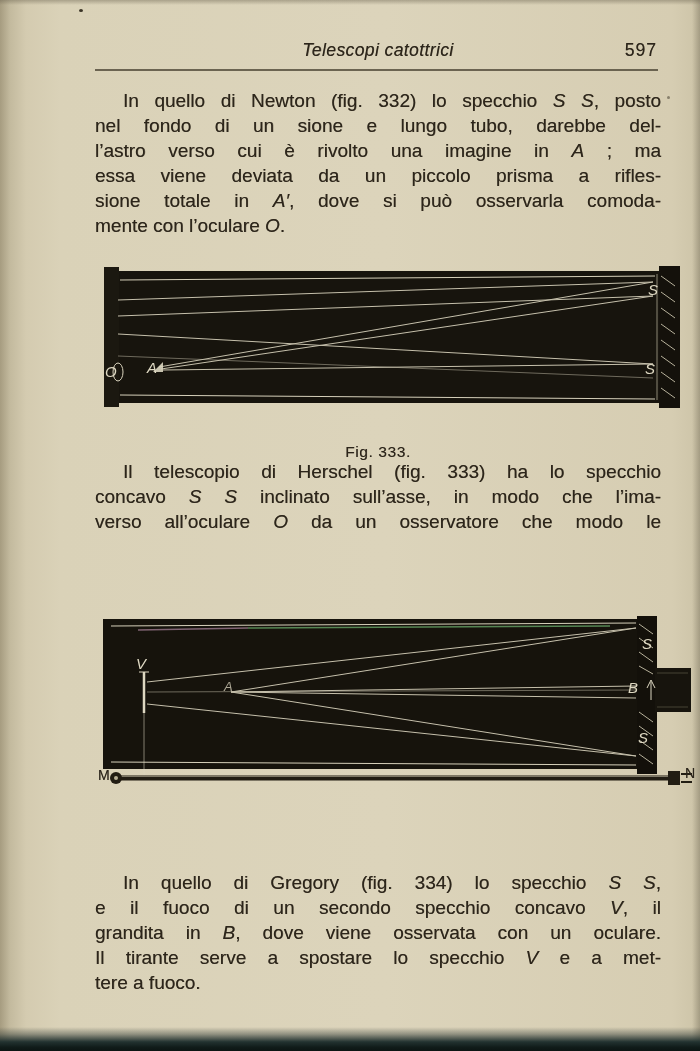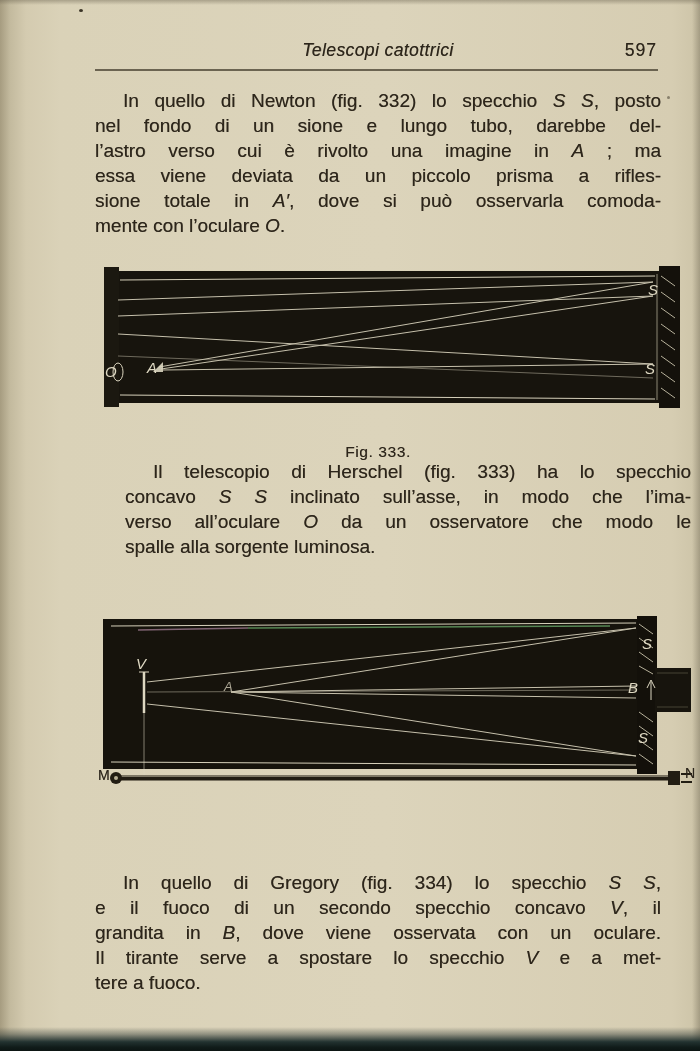--- a/index.html
+++ b/index.html
@@ -95,25 +95,24 @@
       <ellipse cx="15" cy="106" rx="5" ry="9" fill="none" stroke="#d9d3bd"></ellipse>
       <path d="M50,106 L60,96 L60,106 Z" fill="#ddd7c1" opacity="0.9"></path>
     </svg>
     <span class="fig-label" style="left:545px;top:16px;">S</span>
     <span class="fig-label" style="left:542px;top:95px;">S</span>
     <span class="fig-label" style="left:2px;top:98px;">O</span>
     <span class="fig-label" style="left:44px;top:94px;">A</span>
   </div>
   <div class="caption" style="top:423px;margin-top:20px;">Fig. 333.</div>
 
-  <div class="para" style="top:459px;margin-left:30px;">
+  <div class="para" style="top:459px;">
       <div class="tl jst ind"><span>Il telescopio di Herschel (fig. 333) ha lo specchio</span></div>
       <div class="tl jst"><span>concavo </span><em>S S</em><span> inclinato sull’asse, in modo che l’ima-</span></div>
       <div class="tl jst"><span>verso all’oculare </span><em>O</em><span> da un osservatore che modo le</span></div>
-      <div class="tl"><span>spalle alla sorgente luminosa.</span></div>
     </div>
 
   <div class="fig" style="top:616px;left:98px;width:600px;height:176px;">
     <svg width="600" height="176" viewBox="0 0 600 176">
       <rect x="5" y="3" width="552" height="150" fill="#16130c"></rect>
       <rect x="539" y="0" width="20" height="158" fill="#13100a"></rect>
       <rect x="557" y="52" width="36" height="44" fill="#17140d"></rect>
       <line x1="559" y1="57" x2="590" y2="57" stroke="#8e8870" opacity="0.4"></line>
       <line x1="559" y1="91" x2="590" y2="91" stroke="#8e8870" opacity="0.4"></line>
       <g stroke="#d7d1bb" stroke-width="1" fill="none">

